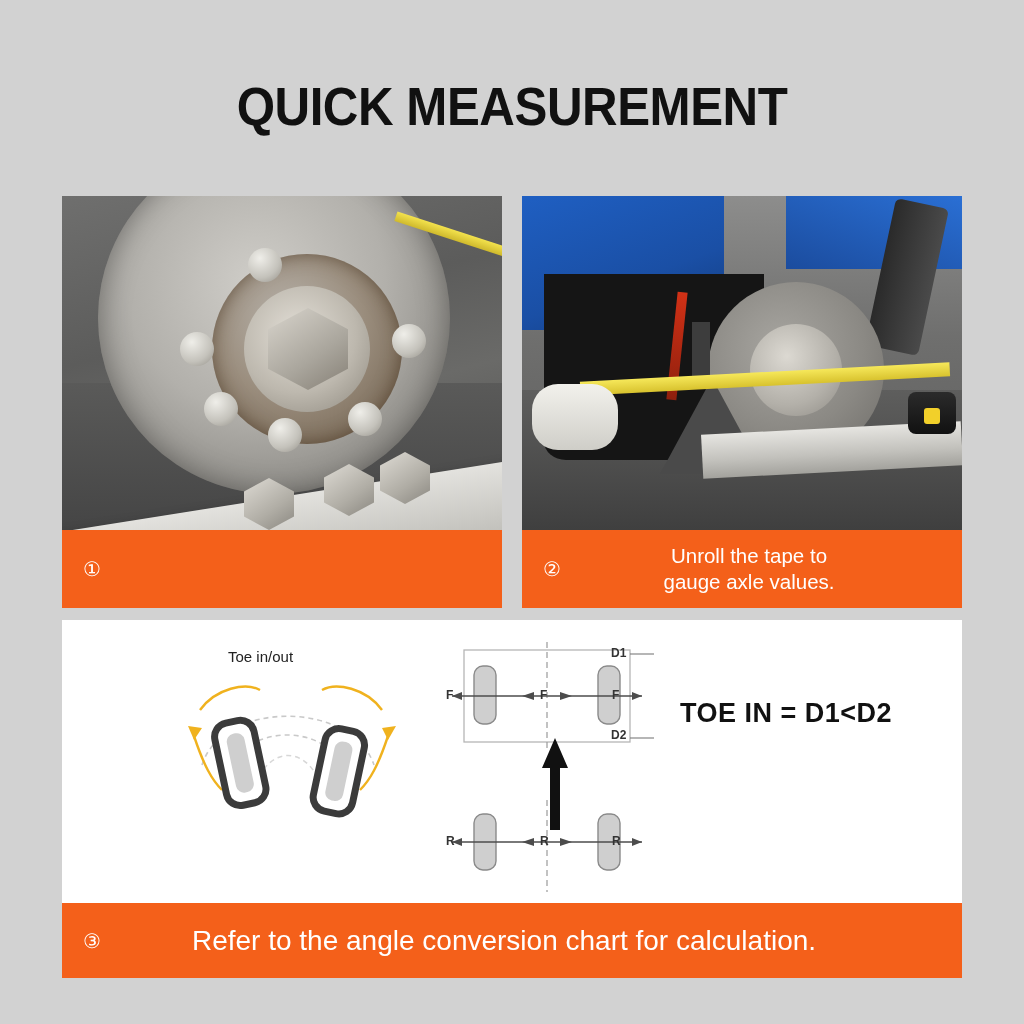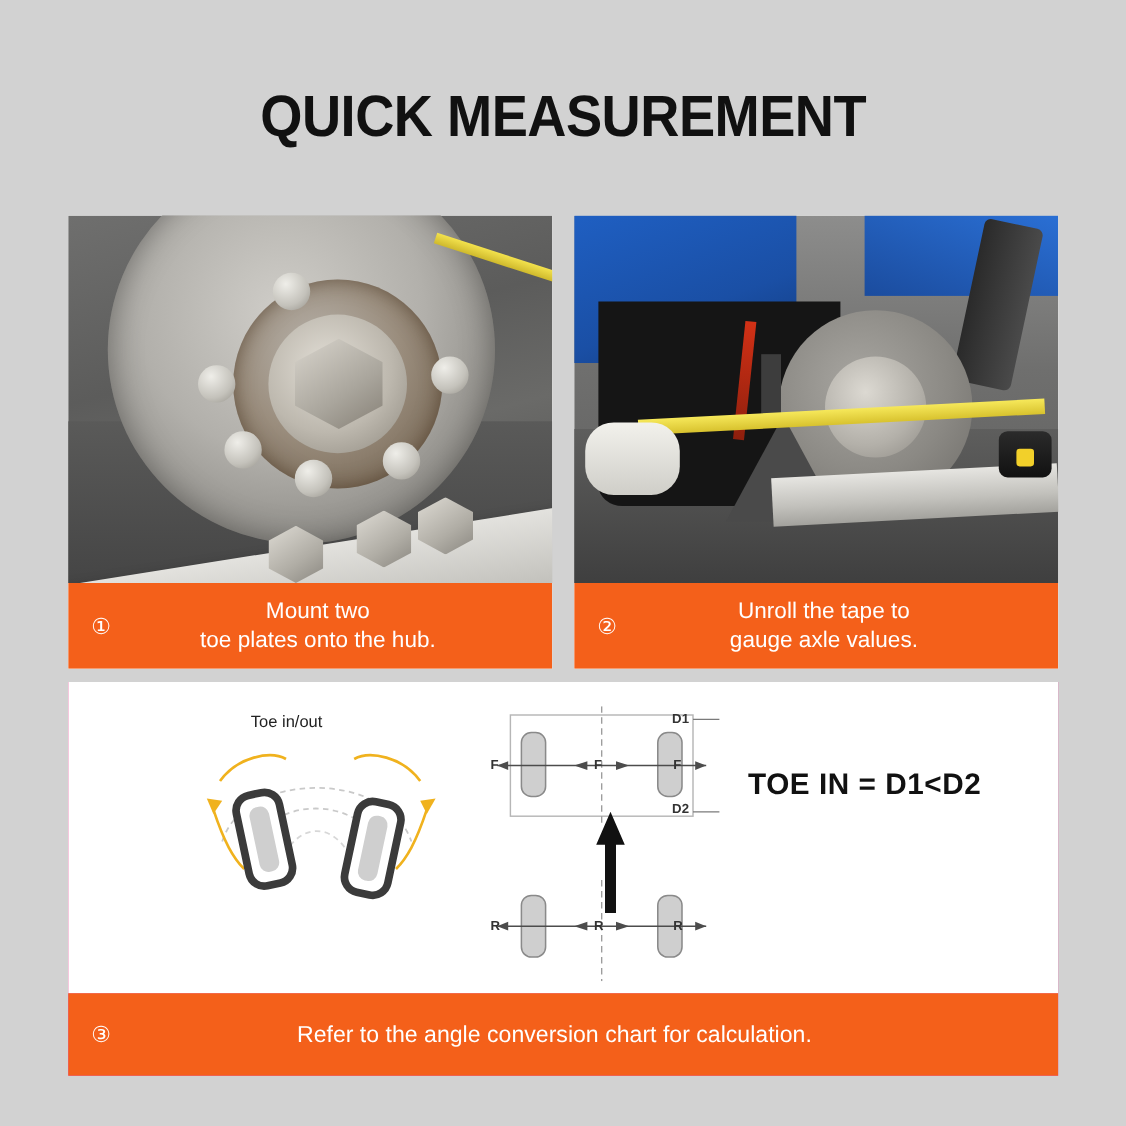--- a/index.html
+++ b/index.html
@@ -109,21 +109,21 @@
     left: 0;
     width: 900px;
     height: 75px;
     background: #f4601a;
     color: #ffffff;
     display: flex;
     align-items: center;
   }
   .caption-wide .caption-text {
     padding-right: 76px;
-    font-size: 21px;
+    font-size: 28px;
   }
 
   
   .p1-bg {
     position: absolute;
     inset: 0;
     background: linear-gradient(165deg, #6f6f6e 0%, #5c5c5b 38%, #6a6a68 62%, #4e4e4d 100%);
   }
   .p1-floor {
     position: absolute;
@@ -256,22 +256,20 @@
           
           
           
         </div>
         <div class="p1-bolt" style="left:182px; top:282px;"></div>
         <div class="p1-bolt" style="left:262px; top:268px;"></div>
         <div class="p1-bolt" style="left:318px; top:256px;"></div>
       </div>
       <div class="caption">
         <div class="step-num">①</div>
-        <div class="caption-text">Mount two
-toe plates onto the hub.</div>
       </div>
     </div>
 
     <div class="card">
       <div class="photo">
         <div class="p2-bg"></div>
         <div class="p2-blue"></div>
         <div class="p2-blue2"></div>
         <div class="p2-floor"></div>
         <div class="p2-fender"></div>

